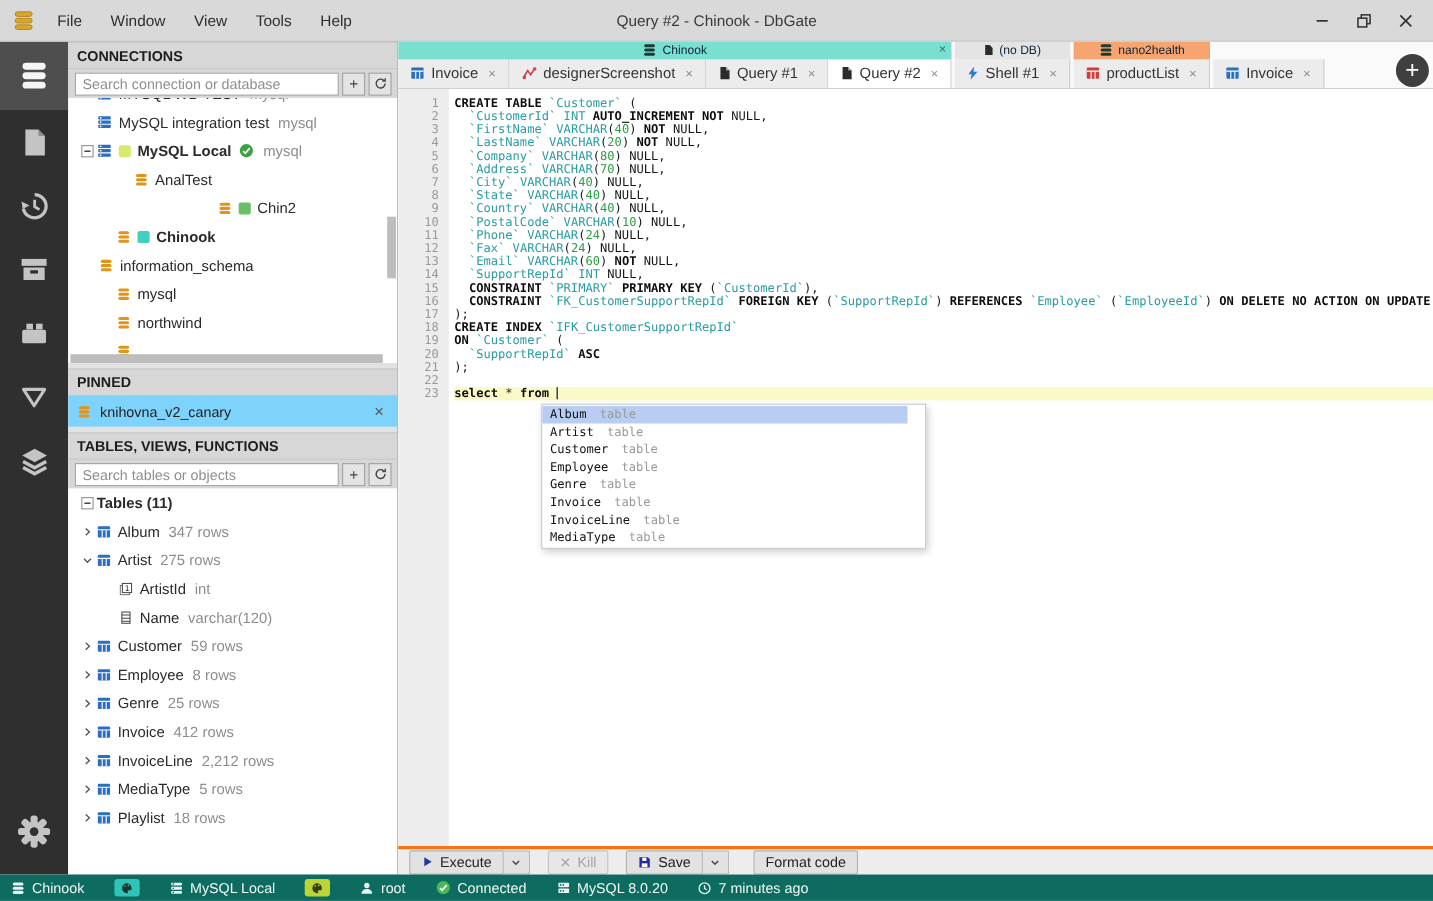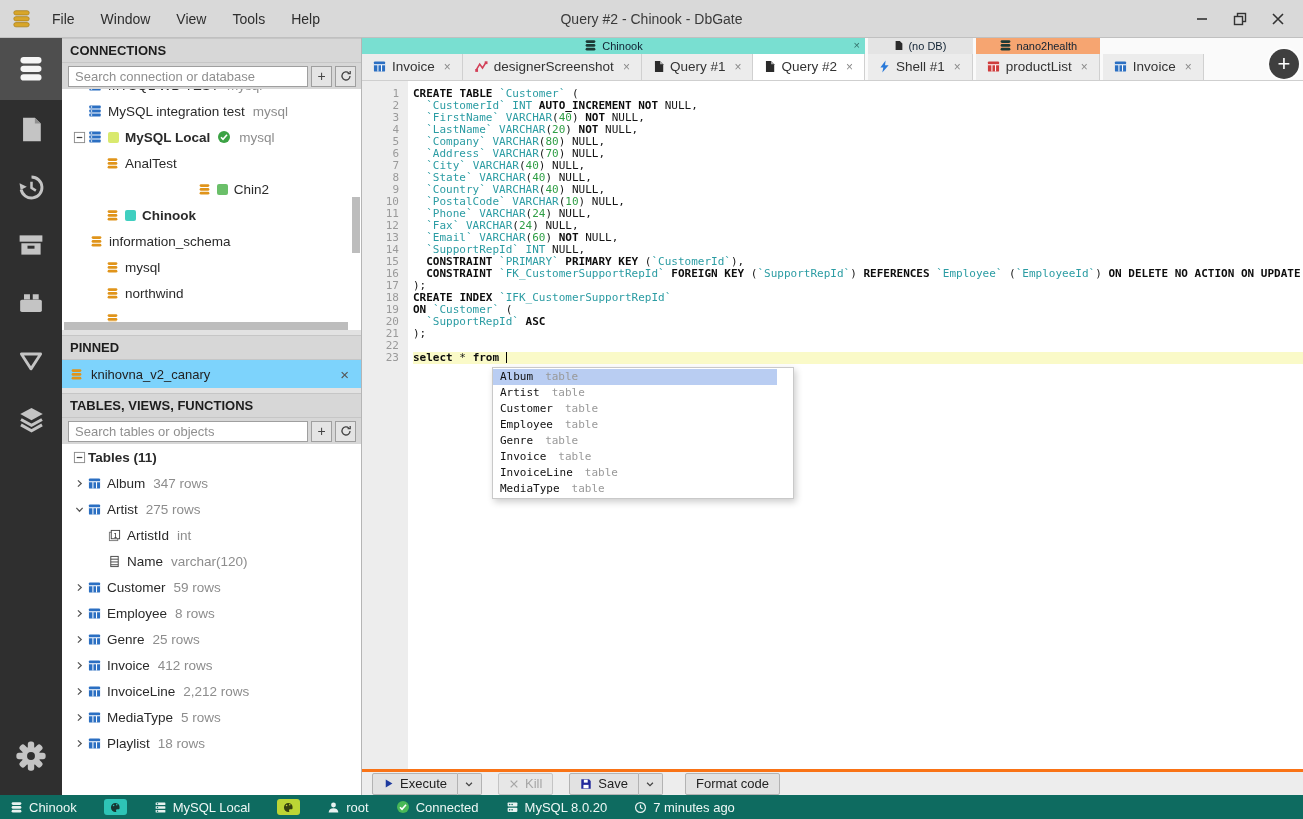--- a/index.html
+++ b/index.html
@@ -69,21 +69,21 @@
   .code { flex:1; padding:7px 0 0 5px; white-space:pre; overflow:hidden; color:#161616; position:relative; }
   .cline { height:12px; }
   .cline.active { background:#fafac8; }
   .tk-kw { font-weight:bold; color:#0d0d0d; }
   .tk-id { color:#2b9ca3; }
   .tk-type { color:#2b9ca3; }
   .tk-num { color:#2e9e44; }
   .caret { display:inline-block; width:1.5px; height:11px; background:#000; vertical-align:-2px; }
 
   
-  .autocomplete { position:absolute; left:130px; top:286px; width:302px; background:#fff; border:1px solid #c9c9c9; box-shadow:2px 3px 7px rgba(0,0,0,.2); padding:1px 0; }
+  .autocomplete { position:absolute; left:130px; top:286px; width:350px; background:#fff; border:1px solid #c9c9c9; box-shadow:2px 3px 7px rgba(0,0,0,.2); padding:1px 0; }
   .ac-item { height:16px; line-height:16px; padding:0 7px; margin-right:16px; font-size:11px; color:#111; white-space:nowrap; }
   .ac-item.sel { background:#b9cdf2; }
   .ac-kind { color:#999; margin-left:12px; }
 
   
   .toolbar { height:26px; background:#ededed; border-top:3px solid #f97316; display:flex; align-items:center; padding-left:10px; gap:16px; flex:none; }
   .btn-group { display:flex; }
   .tbtn { height:22px; display:inline-flex; align-items:center; gap:6px; background:#e2e2e2; border:1px solid #b3b3b3; padding:0 10px; font-size:13px; color:#222; border-radius:2px; }
   .btn-group .tbtn:first-child { border-radius:2px 0 0 2px; }
   .btn-arrow { width:24px; padding:0; justify-content:center; border-left:none; border-radius:0 2px 2px 0; }
@@ -278,21 +278,21 @@
     <span class="colorsq" style="background:#d9e96e"></span>
     <span class="nm">MySQL Local</span>
     <span class="chk">
             <svg width="14" height="14" viewBox="0 0 14 14">
               <circle cx="7" cy="7" r="6" fill="#3ba244"></circle>
               <path d="M4 7.3l2 2 4-4.6" stroke="#fff" stroke-width="1.6" fill="none"></path>
             </svg>
           </span>
     <span class="sec">mysql</span>
         </div>
-        <div class="trow " style="padding-left:44px;">
+        <div class="trow " style="padding-left:60px;">
     <span class="ticon">
             <svg width="13" height="13" viewBox="0 0 16 16">
               <g fill="#e0941a">
                 <rect x="2" y="1.5" width="12" height="3.4" rx="1.7"></rect>
                 <rect x="2" y="6.2" width="12" height="3.4" rx="1.7"></rect>
                 <rect x="2" y="10.9" width="12" height="3.4" rx="1.7"></rect>
               </g>
             </svg>
           </span>
 

